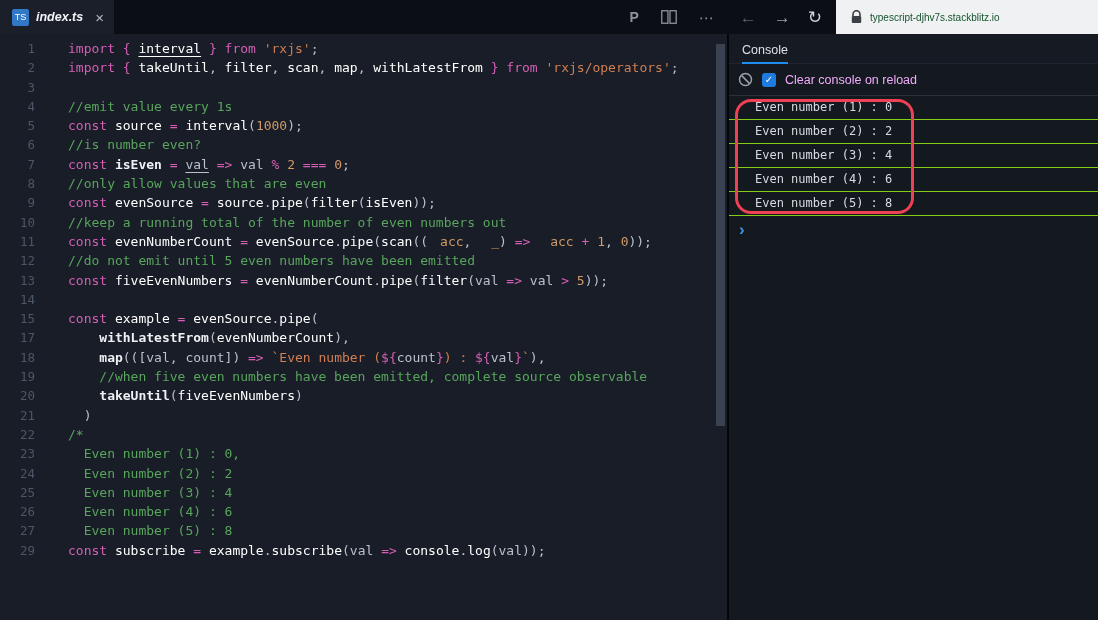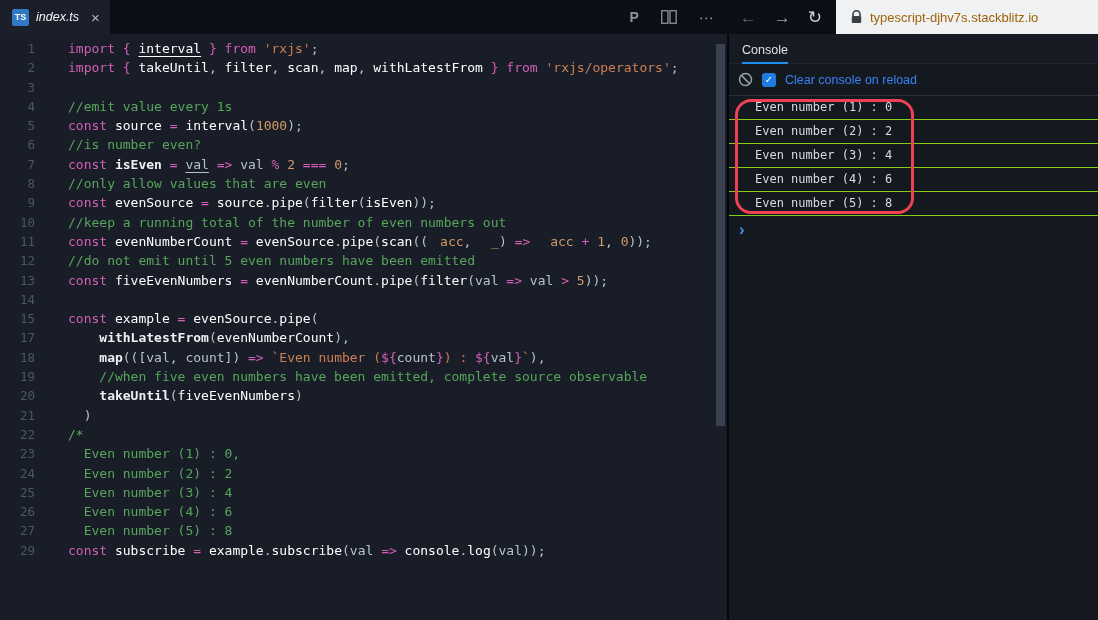--- a/index.html
+++ b/index.html
@@ -2,33 +2,33 @@
 <html><head>
 <meta charset="utf-8">
 <style>
   * { margin:0; padding:0; box-sizing:border-box; }
   html,body { width:1098px; height:620px; overflow:hidden; }
   body { background:#14181f; font-family:"Liberation Sans", sans-serif; }
 
   
   .topbar { height:34px; background:#0b0e15; display:flex; align-items:stretch; }
   .tab { display:flex; align-items:center; gap:7px; background:#1a1f2a; padding:0 10px 0 12px; }
-  .ts-badge { width:17px; height:17px; background:#3178c6; color:#fff; font-size:9px; font-weight:bold;
+  .ts-badge { width:17px; height:17px; background:#3178c6; color:#fff; font-size:9px; font-weight:normal;
               display:flex; align-items:center; justify-content:center; border-radius:2px; flex:none; }
-  .tab-name { color:#f2f4f7; font-size:12.5px; font-weight:normal; font-style:italic; }
+  .tab-name { color:#f2f4f7; font-size:12.5px; font-weight:bold; font-style:italic; }
   .tab-close { color:#b4bac4; font-size:15px; margin-left:5px; cursor:pointer; line-height:1; }
   .tb-spacer { flex:1; }
   .tb-group { display:flex; align-items:center; gap:22px; margin-right:26px; }
   .tb-ic { color:#8d939d; font-size:15px; line-height:1; cursor:pointer; display:flex; align-items:center; }
   .prettier { font-weight:bold; font-size:14px; }
   .ic-back { color:#5a6270; font-size:17px; }
   .ic-fwd { color:#9aa2ac; font-size:17px; }
   .ic-reload { color:#d3d7dd; font-size:17px; }
   .addr { background:#eff1f3; display:flex; align-items:center; gap:8px; padding:0 18px 0 15px; width:262px; }
-  .addr-text { color:#a16207; font-size:13px; white-space:nowrap; }
+  .addr-text { color:#14532d; font-size:10px; white-space:nowrap; }
 
   
   .main { display:flex; height:586px; }
 
   
   .editor { width:727px; background:#181d27; position:relative; overflow:hidden;
             font-family:"DejaVu Sans Mono", monospace; font-size:13px; }
   .code { padding-top:5px; }
   .line { display:flex; height:19.3px; line-height:19.3px; white-space:pre; }
   .ln { width:35px; text-align:right; color:#4d5666; flex:none; font-size:12.5px; }
@@ -50,21 +50,21 @@
              display:flex; flex-direction:column; }
   .c-header { height:30px; display:flex; align-items:flex-end; padding-left:13px;
               border-bottom:1px solid #1f2530; background:#161b23; }
   .c-tab { color:#dde1e6; font-size:12.5px; padding-bottom:5px; border-bottom:2px solid #1f8ef1;
            margin-bottom:-1px; cursor:pointer; }
   .c-toolbar { height:32px; display:flex; align-items:center; gap:9px; padding-left:9px;
                border-bottom:1px solid #2b313b; }
   .block-ic { display:flex; align-items:center; cursor:pointer; }
   .cbx { width:14px; height:14px; background:#1e7ce0; border-radius:3px; color:#fff; font-size:10px;
          display:flex; align-items:center; justify-content:center; cursor:pointer; flex:none; }
-  .c-toolbar-label { color:#3b82f6; font-size:12.5px; }
+  .c-toolbar-label { color:#f0abfc; font-size:12.5px; }
   .c-rows { font-family:"DejaVu Sans Mono", monospace; font-size:12px; }
   .c-row { height:24px; line-height:23px; padding-left:26px; color:#d7dbe1;
            border-bottom:1px solid #84cc16; white-space:pre; }
   .c-prompt { height:26px; display:flex; align-items:center; padding-left:10px; }
   .prompt-ch { color:#3f93e8; font-size:17px; font-weight:bold; line-height:1; }
   .annotation { position:absolute; left:6px; top:65px; width:179px; height:115px;
                 border:3px solid #ee4154; border-radius:16px; pointer-events:none; z-index:5; }
 </style>
 </head>
 <body>

